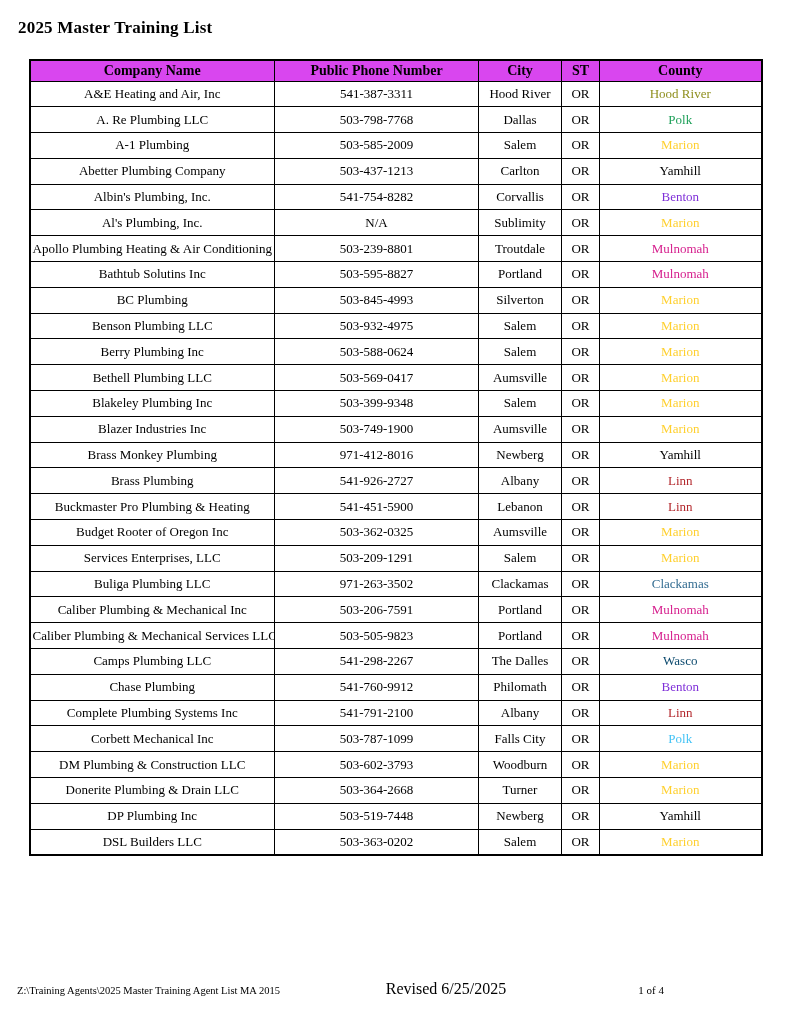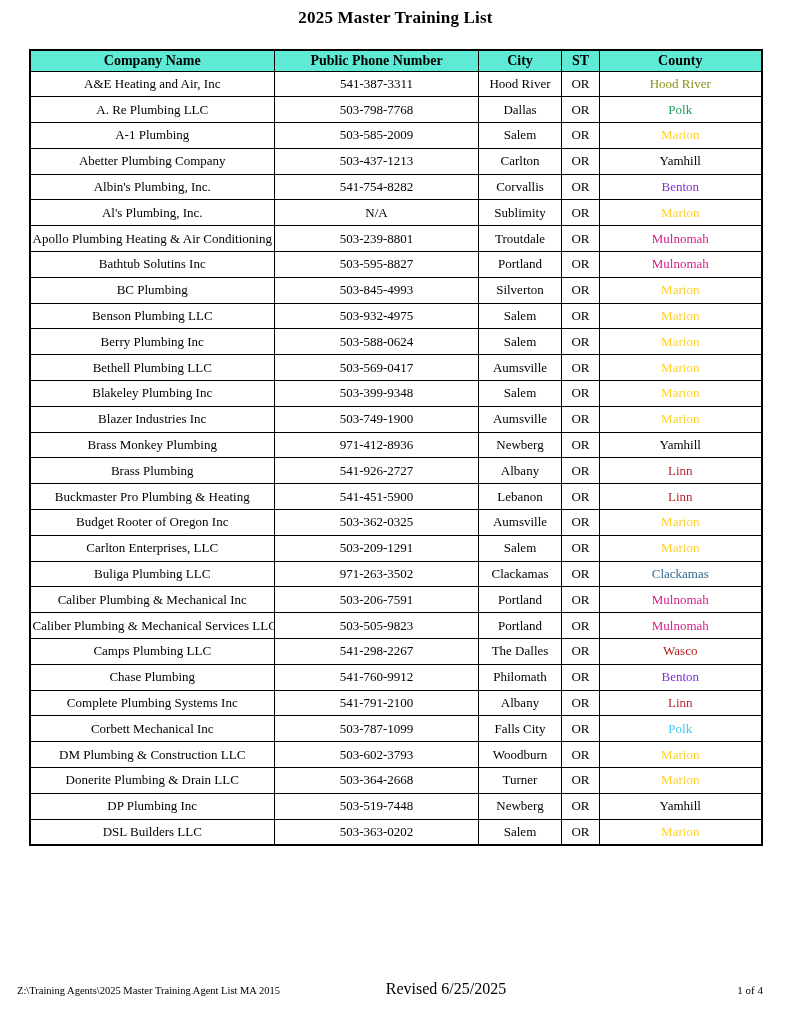--- a/index.html
+++ b/index.html
@@ -5,40 +5,40 @@
   * { box-sizing: border-box; }
   html, body { margin: 0; padding: 0; }
   body {
     width: 791px; height: 1024px;
     background: #ffffff;
     font-family: "Liberation Serif", serif;
     color: #000;
   }
   .page { position: relative; width: 791px; height: 1024px; overflow: hidden; }
   .doc-title {
-    margin: 8px;
-    text-align: center;
+    margin: 18px;
+    text-align: left;
     font-size: 17px;
     font-weight: bold;
     letter-spacing: 0.2px;
   }
   table.training-table {
     border-collapse: collapse;
     table-layout: fixed;
     width: 732px;
     margin: 21px auto 0 auto;
     border: 2px solid #000;
   }
   .training-table col.c-company { width: 245px; }
   .training-table col.c-phone   { width: 204px; }
   .training-table col.c-city    { width: 83px; }
   .training-table col.c-st      { width: 38px; }
   .training-table col.c-county  { width: 162px; }
   .training-table th {
-    background: #5eead4;
+    background: #d946ef;
     border: 1px solid #000;
     font-size: 14px;
     font-weight: bold;
     height: 21px;
     padding: 0 2px;
     text-align: center;
   }
   .training-table td {
     border: 1px solid #000;
     height: 25.8px;
@@ -54,21 +54,21 @@
     left: 17px;
     right: 28px;
     top: 980px;
     display: flex;
     justify-content: space-between;
     align-items: baseline;
     font-size: 10.5px;
   }
   .footer .f-left   { width: 45%; text-align: left; }
   .footer .f-center { width: 25%; text-align: center; font-size: 16px; }
-  .footer .f-right  { width: 30%; text-align: right; font-size: 11px; }
+  .footer .f-right  { width: 30%; text-align: center; font-size: 11px; }
 </style>
 </head>
 <body>
 
 <div class="page">
 
   <h1 class="doc-title">2025 Master Training List</h1>
 
   <table class="training-table">
     <colgroup>
@@ -181,21 +181,21 @@
         </tr>
         <tr>
           <td>Blazer Industries Inc</td>
           <td>503-749-1900</td>
           <td>Aumsville</td>
           <td>OR</td>
           <td style="color: rgb(255, 208, 46);">Marion</td>
         </tr>
         <tr>
           <td>Brass Monkey Plumbing</td>
-          <td>971-412-8936</td>
+          <td>971-412-8016</td>
           <td>Newberg</td>
           <td>OR</td>
           <td style="color: rgb(0, 0, 0);">Yamhill</td>
         </tr>
         <tr>
           <td>Brass Plumbing</td>
           <td>541-926-2727</td>
           <td>Albany</td>
           <td>OR</td>
           <td style="color: rgb(179, 40, 45);">Linn</td>
@@ -208,21 +208,21 @@
           <td style="color: rgb(179, 40, 45);">Linn</td>
         </tr>
         <tr>
           <td>Budget Rooter of Oregon Inc</td>
           <td>503-362-0325</td>
           <td>Aumsville</td>
           <td>OR</td>
           <td style="color: rgb(255, 208, 46);">Marion</td>
         </tr>
         <tr>
-          <td>Carlton Enterprises, LLC</td>
+          <td>Services Enterprises, LLC</td>
           <td>503-209-1291</td>
           <td>Salem</td>
           <td>OR</td>
           <td style="color: rgb(255, 208, 46);">Marion</td>
         </tr>
         <tr>
           <td>Buliga Plumbing LLC</td>
           <td>971-263-3502</td>
           <td>Clackamas</td>
           <td>OR</td>
@@ -240,21 +240,21 @@
           <td>503-505-9823</td>
           <td>Portland</td>
           <td>OR</td>
           <td style="color: rgb(214, 32, 142);">Mulnomah</td>
         </tr>
         <tr>
           <td>Camps Plumbing LLC</td>
           <td>541-298-2267</td>
           <td>The Dalles</td>
           <td>OR</td>
-          <td style="color: #b91c1c;">Wasco</td>
+          <td style="color: #0c4a6e;">Wasco</td>
         </tr>
         <tr>
           <td>Chase Plumbing</td>
           <td>541-760-9912</td>
           <td>Philomath</td>
           <td>OR</td>
           <td style="color: rgb(127, 47, 216);">Benton</td>
         </tr>
         <tr>
           <td>Complete Plumbing Systems Inc</td>

